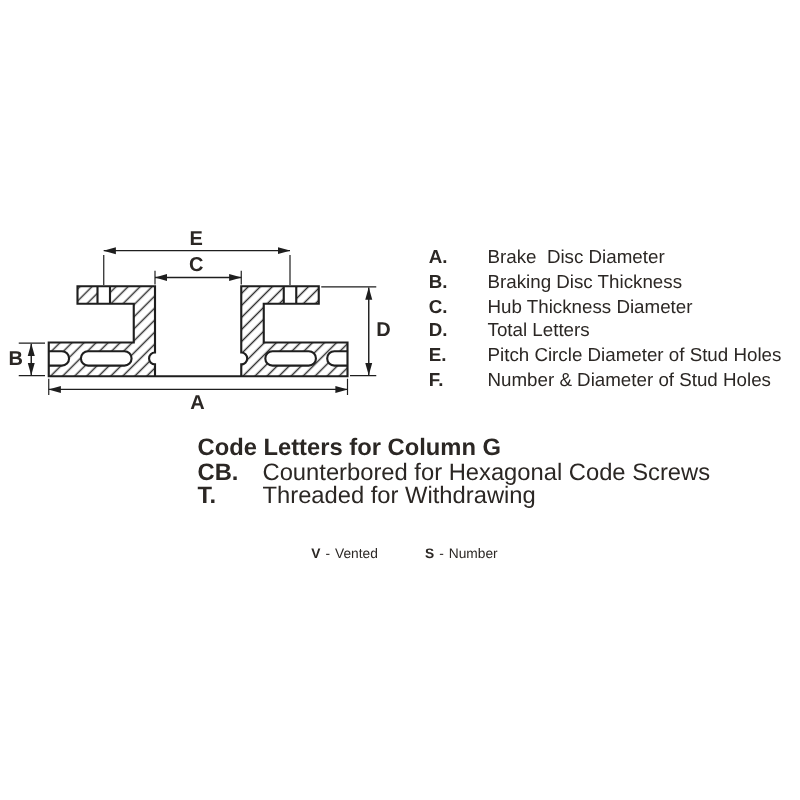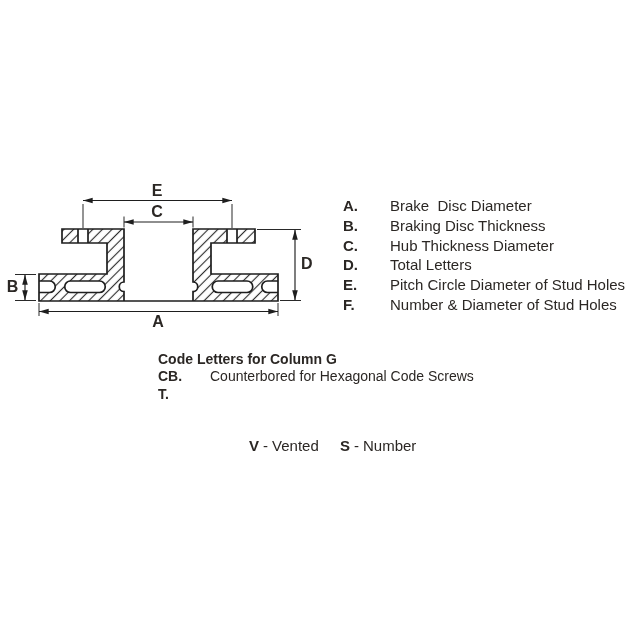--- a/index.html
+++ b/index.html
@@ -25,25 +25,25 @@
   .hatch-line{stroke:var(--hatch);stroke-width:1.15;}
   .arrowhead{fill:var(--line);stroke:none;}
   .dim-label{
     font-family:"Liberation Sans", sans-serif;
     font-weight:bold;font-size:16px;fill:var(--ink);
   }
   .legend{position:absolute;left:343px;top:196px;font-size:15px;}
   .legend-row{display:flex;align-items:center;height:19.7px;}
   .legend-row .key{width:47px;font-weight:bold;flex:0 0 47px;}
   .desc{white-space:pre-wrap;}
-  .codes{position:absolute;left:158px;top:350px;font-size:14px;}
+  .codes{position:absolute;left:158px;top:350px;font-size:19px;}
   .codes-title{font-weight:bold;height:18px;display:flex;align-items:center;}
   .codes-row{display:flex;align-items:flex-start;height:18px;}
   .codes-row .key{width:52px;font-weight:bold;flex:0 0 52px;}
-  .type-code{position:absolute;top:437px;font-size:15px;white-space:nowrap;}
+  .type-code{position:absolute;top:437px;font-size:11px;white-space:nowrap;}
   .type-code .key{font-weight:bold;}
   .type-code .sep{padding:0 4px;}
   #type-code-v{left:249px;}
   #type-code-s{left:340px;}
 </style>
 </head>
 <body>
 
 <div class="canvas">
 
@@ -126,20 +126,21 @@
   </div>
 
   <div class="codes">
     <div class="codes-title">Code Letters for Column G</div>
     <div class="codes-row">
       <span class="key">CB.</span>
       <span class="desc">Counterbored for Hexagonal Code Screws</span>
     </div>
     <div class="codes-row">
       <span class="key">T.</span>
+      <span class="desc">Threaded for Withdrawing</span>
     </div>
   </div>
 
   <div class="type-code" id="type-code-v">
     <span class="key">V</span><span class="sep">-</span><span class="desc">Vented</span>
   </div>
   <div class="type-code" id="type-code-s">
     <span class="key">S</span><span class="sep">-</span><span class="desc">Number</span>
   </div>
 

